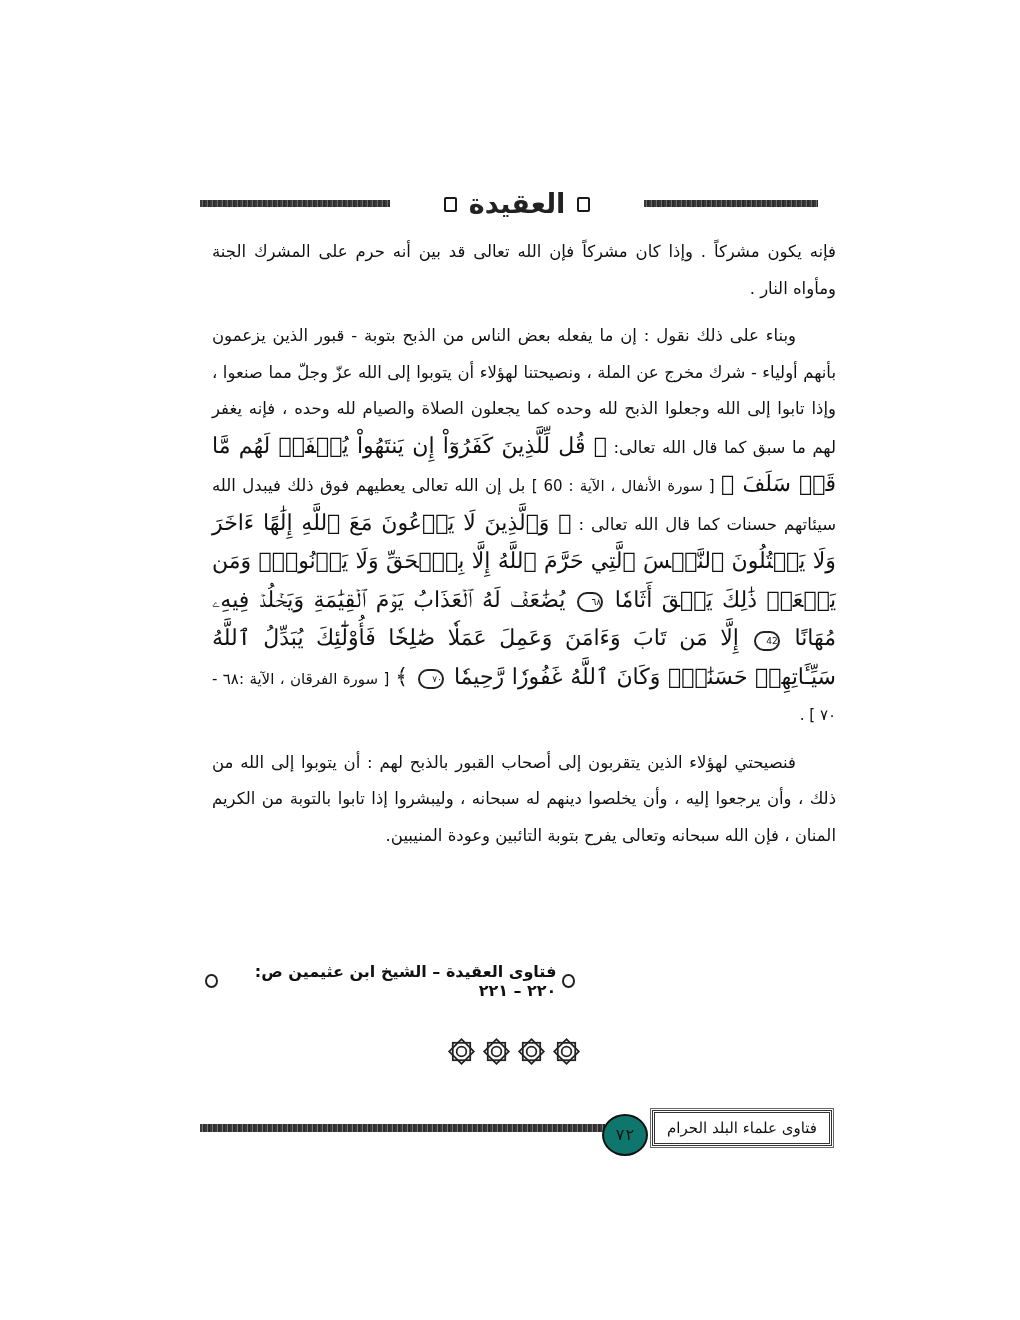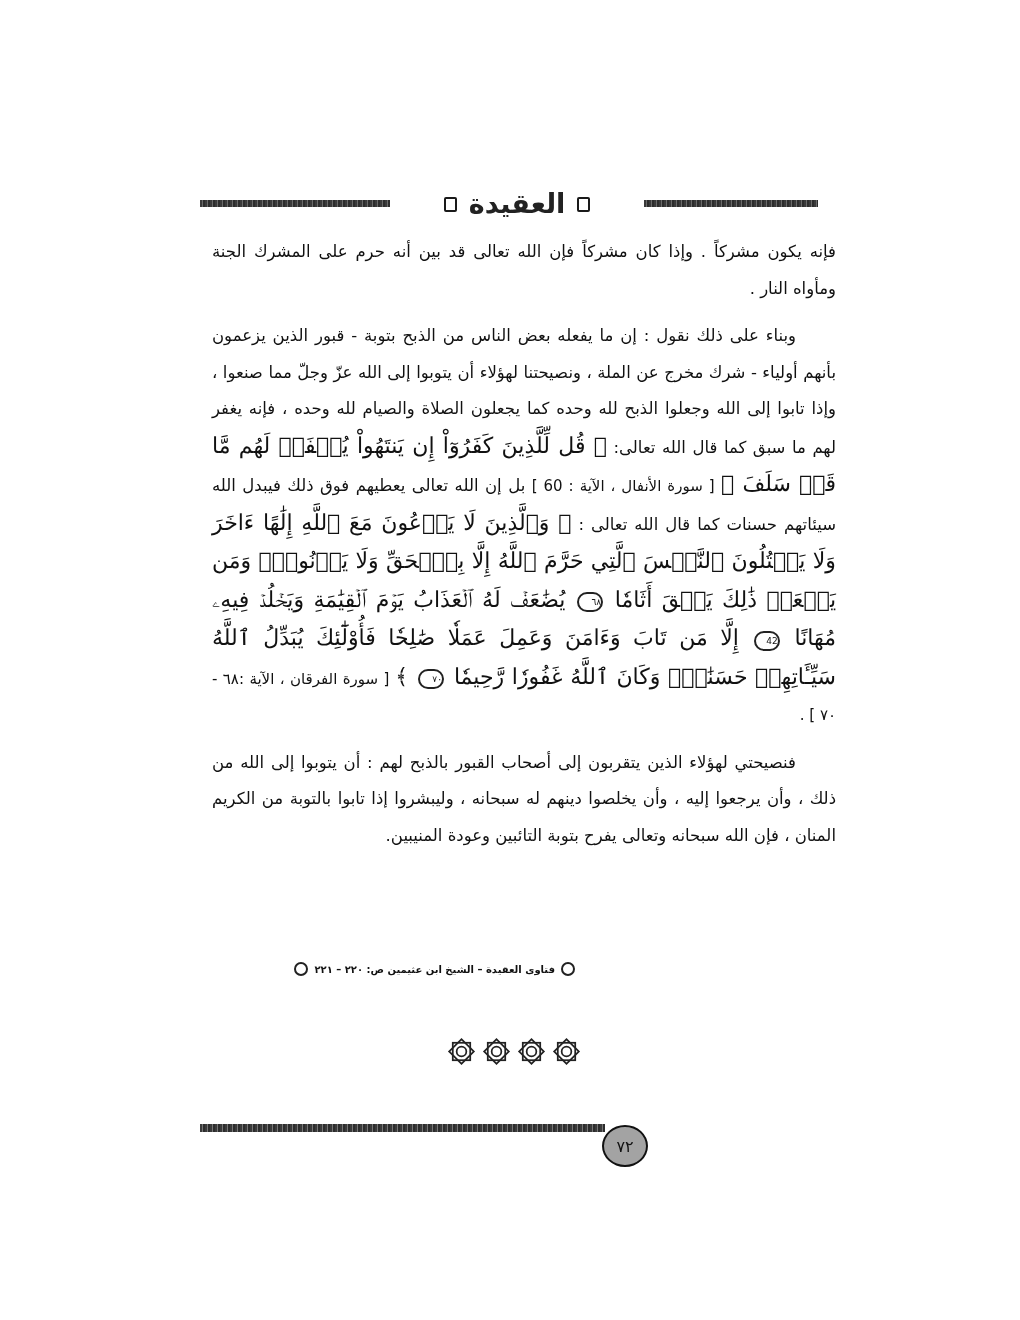--- a/index.html
+++ b/index.html
@@ -42,41 +42,41 @@
   .ayah-mark {
     display: inline-block; width: 22px; height: 16px; border: 2px solid #222; border-radius: 10px;
     font-size: 9px; line-height: 16px; text-align: center; vertical-align: middle; margin: 0 4px;
     font-family: "DejaVu Sans", sans-serif;
   }
   .bracket { font-size: 15px; }
 
   
   .source {
     position: absolute; left: 205px; top: 962px; width: 370px;
-    direction: rtl; font-size: 10px; font-weight: bold;
+    direction: rtl; font-size: 16px; font-weight: bold;
     display: flex; align-items: center; gap: 6px;
   }
   .circle-bullet { width: 10px; height: 10px; border: 2px solid #222; border-radius: 50%; display: inline-block; }
 
   
   .ornaments { position: absolute; left: 446px; top: 1036px; display: flex; gap: 4px; }
   .ornament { width: 31px; height: 31px; position: relative; }
   .ornament svg { width: 31px; height: 31px; }
 
   
   .footer { position: absolute; left: 200px; top: 1110px; width: 632px; height: 50px; }
   .footer-rule {
     position: absolute; left: 0; top: 14px; width: 405px; height: 8px;
     background: repeating-linear-gradient(90deg, #3a3a3a 0 2px, #777 2px 3px, #2c2c2c 3px 5px);
   }
   .page-circle {
-    position: absolute; left: 402px; top: 15px; width: 42px; height: 38px;
+    position: absolute; left: 402px; top: 4px; width: 42px; height: 38px;
     border: 2px solid #111; border-radius: 50%;
     display: flex; align-items: center; justify-content: center;
-    font-size: 16px; background: #a3a3a3;
+    font-size: 16px; background: #0f766e; font-family: Liberation Mono, monospace;
   }
   .footer-title-box {
     position: absolute; left: 452px; top: 0; width: 180px; height: 36px;
     border: 3px double #333; outline: 1px solid #666; outline-offset: 1px;
     display: flex; align-items: center; justify-content: center;
     direction: rtl; font-size: 15px; font-family: "DejaVu Serif", serif;
     box-sizing: border-box;
   }
 </style>
 </head>
@@ -158,15 +158,16 @@
             <rect x="7" y="7" width="18" height="18" transform="rotate(45 16 16)"></rect>
             <circle cx="16" cy="16" r="5"></circle>
           </g>
         </svg>
     </div>
   </div>
 
   <div class="footer">
     <div class="footer-rule"></div>
     <div class="page-circle">٧٢</div>
+    <div class="footer-title-box">فتاوى علماء البلد الحرام</div>
   </div>
 
 </div>
 
 </body></html>

